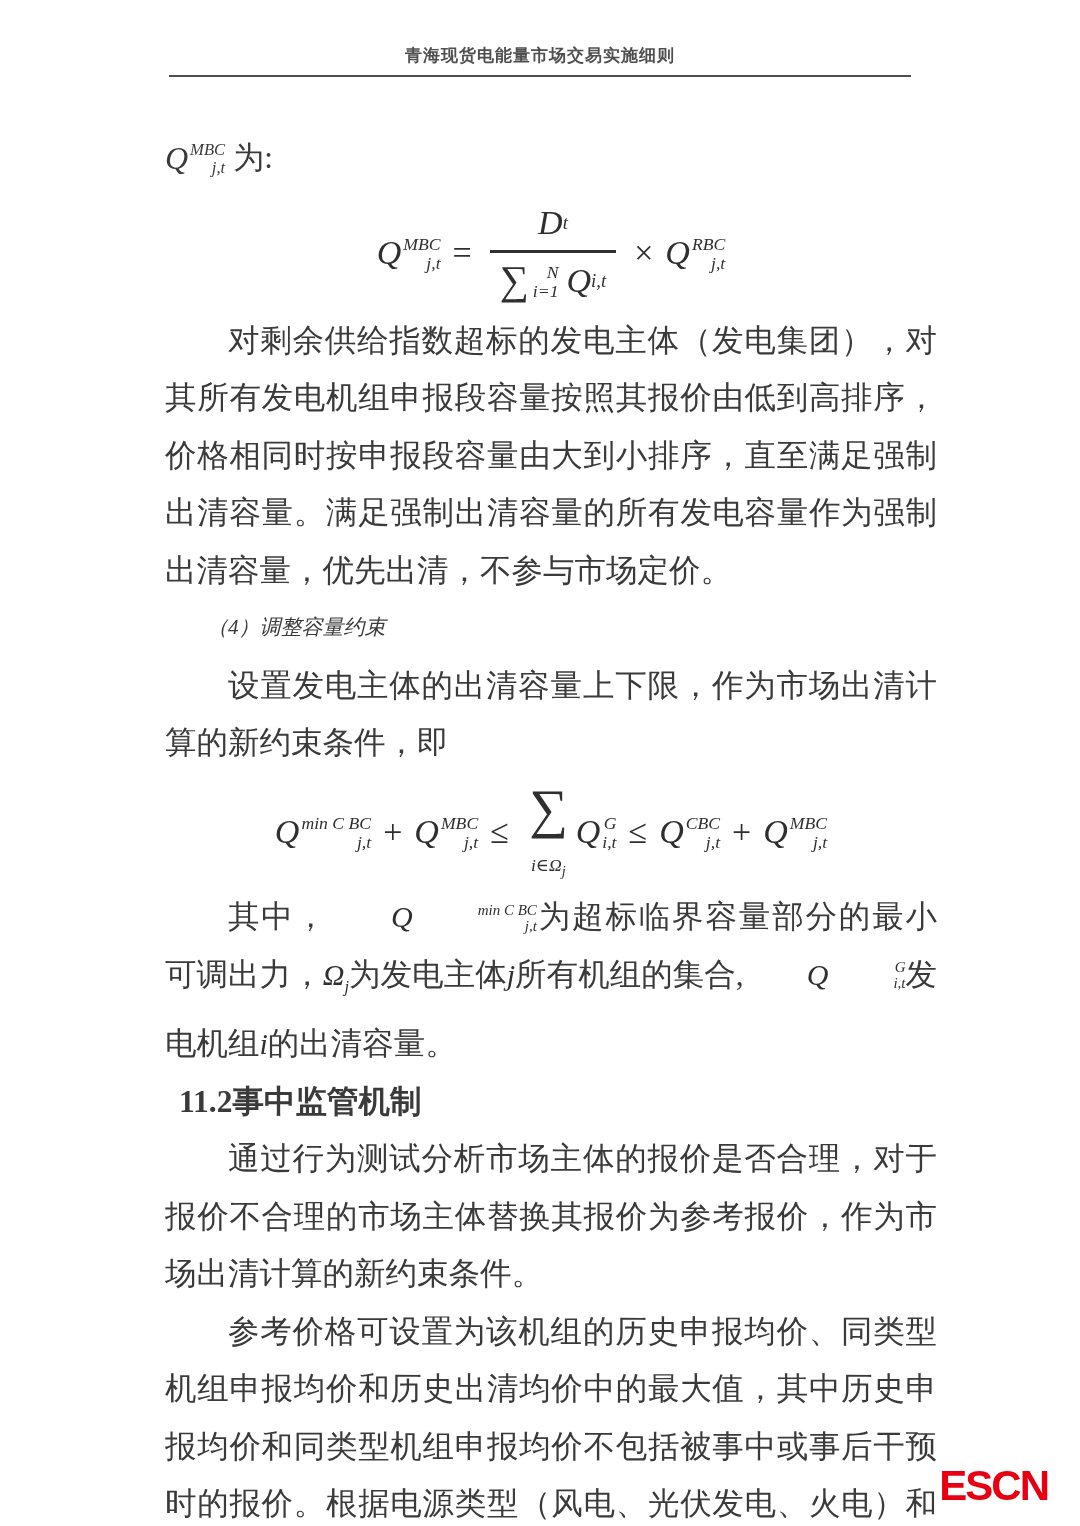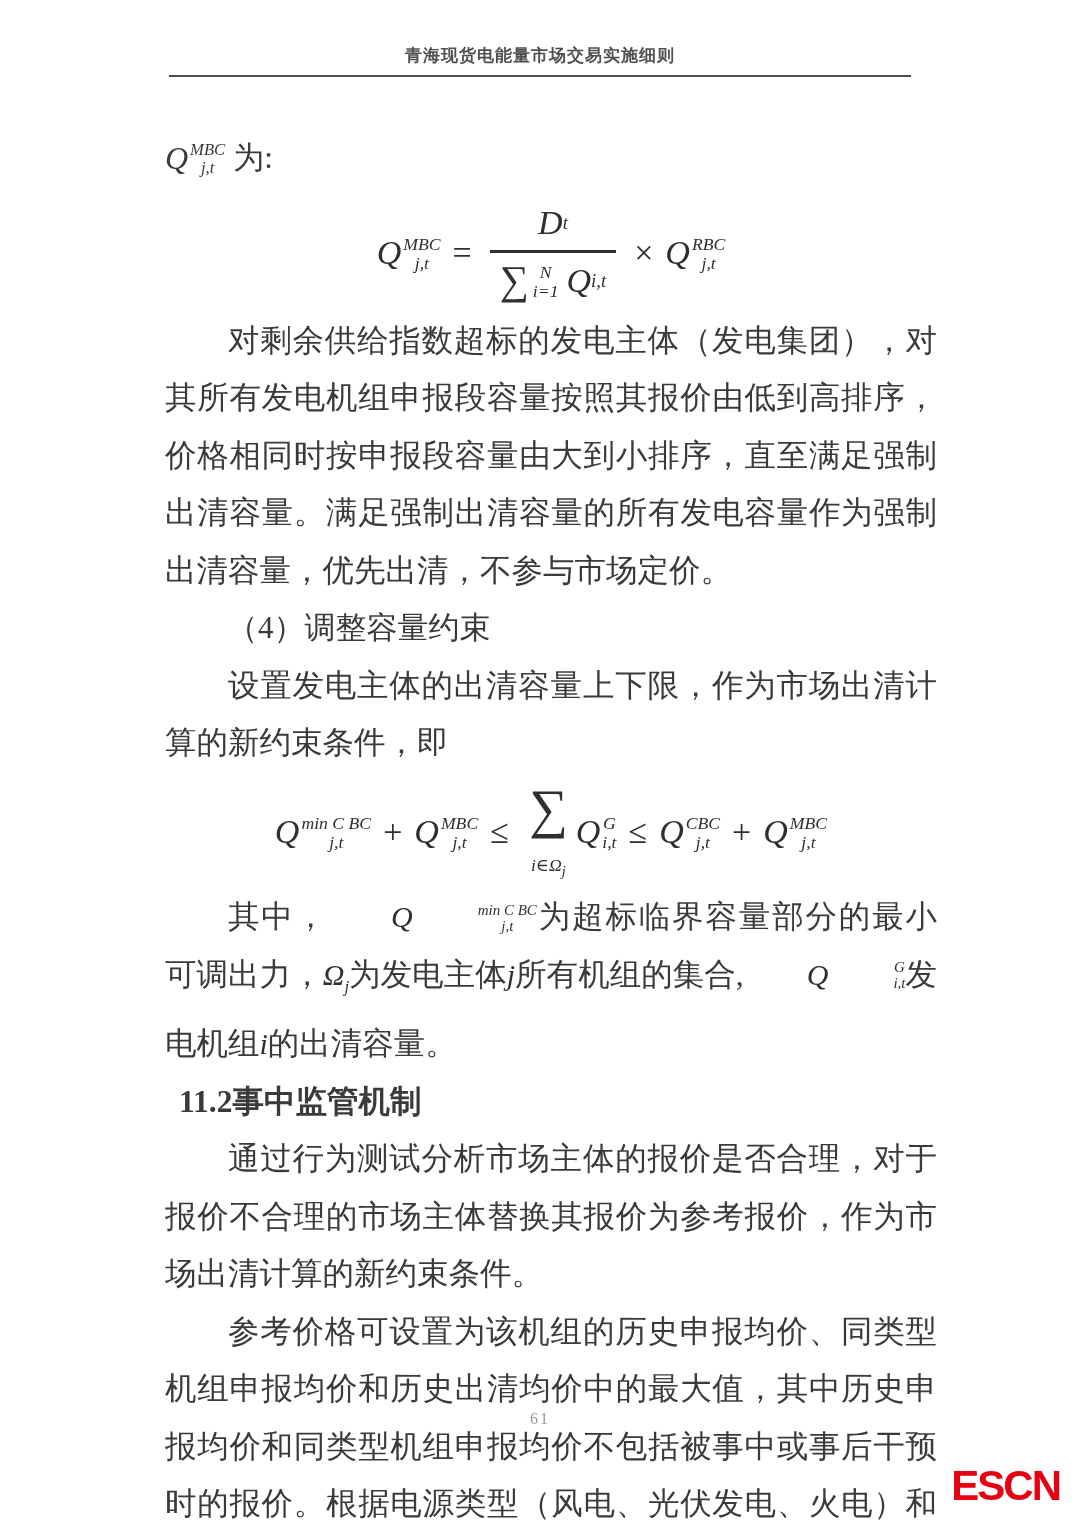--- a/index.html
+++ b/index.html
@@ -48,23 +48,24 @@
   p.body-par {
     margin: 0;
     font-size: 31.5px;
     line-height: 57.5px;
     text-align: justify;
     text-indent: 2em;
     color: #3a3a3a;
   }
   .sub-heading {
     margin: 0;
-    font-size: 31px;
+    font-size: 21px;
     line-height: 57.5px;
     text-indent: 2em;
+    font-style: italic;
   }
   .num-heading {
     margin: 0 0 0 14px;
     font-size: 31.5px;
     line-height: 57.5px;
     font-family: "Liberation Serif", "DejaVu Serif", serif;
     font-weight: bold;
   }
 
   
@@ -76,21 +77,21 @@
     color: #2f2f2f;
     font-family: "Liberation Serif", "DejaVu Serif", serif;
   }
   .f1 { margin: 16px 0 10px; }
   .f2 { margin: 12px 0 8px; }
 
   .mtok { display: inline-flex; align-items: center; font-style: italic; white-space: nowrap; }
   .mscripts {
     display: inline-flex;
     flex-direction: column;
-    align-items: center;
+    align-items: flex-end;
     font-size: 0.52em;
     line-height: 1.08;
     margin-left: 2px;
     transform: translateY(0.06em);
   }
   .mi { font-style: italic; }
   .mop { font-style: normal; margin: 0 12px; }
   sub.isub { font-size: 0.55em; font-style: italic; }
 
   .frac {
@@ -122,21 +123,21 @@
     top: 1410px;
     left: 0;
     width: 100%;
     text-align: center;
     font-size: 16px;
     color: #999999;
     letter-spacing: 2px;
   }
   .logo {
     position: absolute;
-    right: 20px;
+    right: 32px;
     bottom: 16px;
     display: flex;
     align-items: baseline;
     color: #e60012;
     font-family: "Liberation Sans", "DejaVu Sans", sans-serif;
     white-space: nowrap;
   }
   .logo-escn { font-size: 42px; font-weight: 800; letter-spacing: -2px; }
   .logo-cn { font-size: 36px; font-weight: 700; margin-left: 4px; }
 </style>
@@ -266,19 +267,18 @@
     </p>
 
     <p class="num-heading">11.2事中监管机制</p>
 
     <p class="body-par">通过行为测试分析市场主体的报价是否合理，对于报价不合理的市场主体替换其报价为参考报价，作为市场出清计算的新约束条件。</p>
 
     <p class="body-par">参考价格可设置为该机组的历史申报均价、同类型机组申报均价和历史出清均价中的最大值，其中历史申报均价和同类型机组申报均价不包括被事中或事后干预时的报价。根据电源类型（风电、光伏发电、火电）和装机容量划分同类</p>
 
   </div>
 
-  <div class="page-number">61</div>
 
   <div class="logo">
     <span class="logo-escn">ESCN</span>
   </div>
 
 </div>
 
 </body></html>

